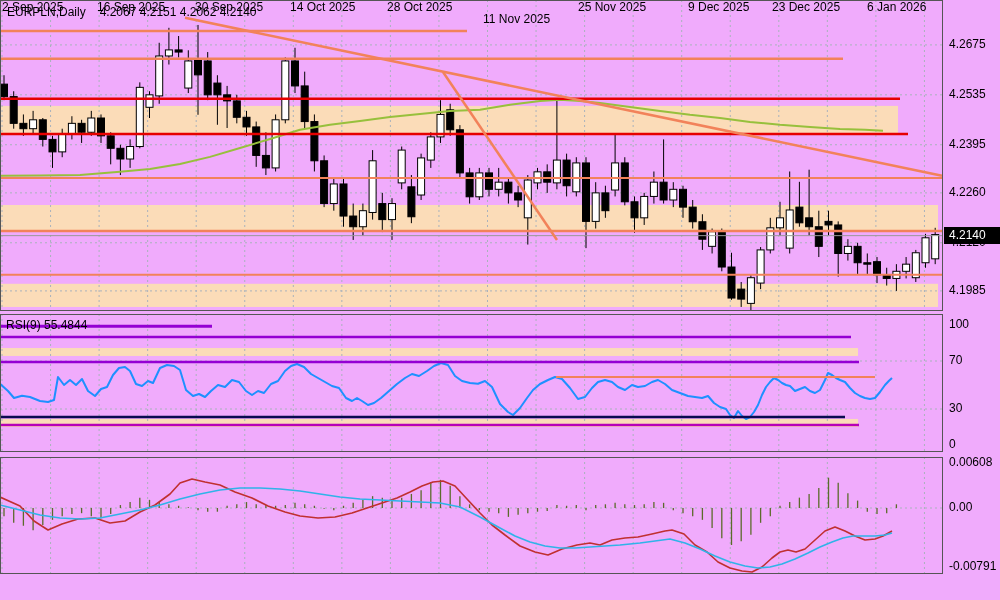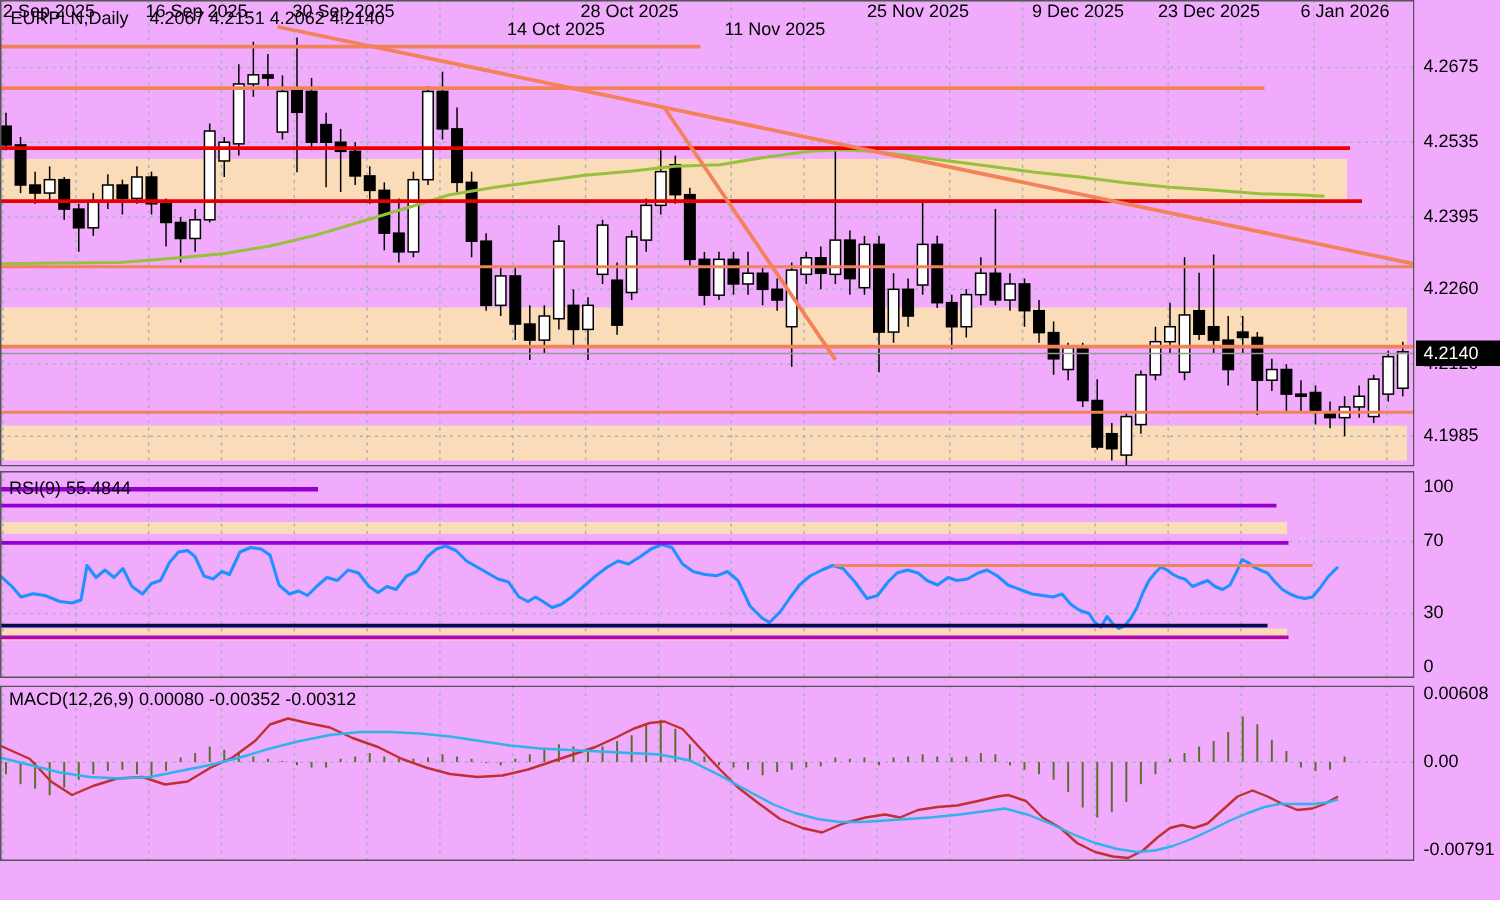--- a/index.html
+++ b/index.html
@@ -410,40 +410,39 @@
       <line x1="876.9999999999999" y1="51" x2="876.9999999999999" y2="56.92" stroke="#5C6B2B" stroke-width="1.3"></line>
       <line x1="886.6999999999999" y1="51" x2="886.6999999999999" y2="56.18" stroke="#5C6B2B" stroke-width="1.3"></line>
       <line x1="896.4" y1="51" x2="896.4" y2="47.3" stroke="#5C6B2B" stroke-width="1.3"></line>
       <polyline points="0.0,40.0 20.0,49.0 34.0,64.0 48.0,73.0 62.0,67.0 78.0,62.0 95.0,61.0 110.0,66.0 125.0,64.0 140.0,55.0 155.0,48.0 170.0,37.0 180.0,26.0 192.0,22.0 205.0,25.0 220.0,28.0 235.0,35.0 252.0,41.0 268.0,49.0 285.0,55.0 300.0,59.0 318.0,61.0 335.0,60.0 352.0,56.0 367.0,51.0 382.0,46.0 397.0,41.0 410.0,35.0 422.0,29.0 433.0,25.0 443.0,24.0 455.0,29.0 467.0,42.0 480.0,56.0 492.0,68.0 505.0,78.0 520.0,89.0 535.0,95.0 548.0,98.0 562.0,92.0 577.0,88.0 590.0,86.0 600.0,88.0 612.0,83.0 625.0,81.0 638.0,80.0 652.0,77.0 665.0,74.0 672.0,73.0 684.0,77.0 695.0,88.0 707.0,95.0 718.0,105.0 730.0,111.0 742.0,114.0 752.0,115.0 762.0,110.0 772.0,101.0 780.0,95.0 788.0,93.0 796.0,95.0 805.0,92.0 815.0,83.0 825.0,74.0 835.0,70.0 845.0,74.0 855.0,79.0 865.0,83.0 875.0,82.0 883.0,79.0 892.0,74.0" fill="none" stroke="#C03030" stroke-width="1.6" stroke-linejoin="round"></polyline>
       <polyline points="0.0,48.0 20.0,53.0 40.0,58.0 60.0,61.0 80.0,62.0 100.0,61.0 120.0,57.0 140.0,53.0 160.0,48.0 180.0,42.0 200.0,37.0 220.0,33.0 240.0,31.0 260.0,31.0 280.0,32.0 300.0,34.0 320.0,37.0 340.0,40.0 360.0,42.0 380.0,43.0 400.0,44.0 420.0,45.0 440.0,46.0 460.0,50.0 480.0,60.0 500.0,71.0 515.0,79.0 530.0,85.0 545.0,89.0 560.0,91.0 575.0,91.0 590.0,90.0 605.0,89.0 620.0,88.0 640.0,86.0 655.0,84.0 670.0,82.0 685.0,86.0 700.0,92.0 715.0,99.0 730.0,105.0 745.0,109.0 758.0,111.0 770.0,110.0 782.0,107.0 795.0,102.0 808.0,96.0 820.0,90.0 832.0,85.0 843.0,81.0 853.0,79.0 865.0,79.0 875.0,79.0 885.0,78.0 892.0,76.0" fill="none" stroke="#2FB3E8" stroke-width="1.6" stroke-linejoin="round"></polyline>
       <rect x="0.5" y="0.5" width="942" height="116" fill="none" stroke="#555555" stroke-width="1"></rect>
     </svg>
 
   <div id="title-label" class="chart-label"><span class="sym">EURPLN,Daily</span><span>4.2067 4.2151 4.2062 4.2140</span></div>
   <div id="rsi-label" class="chart-label">RSI(9) 55.4844</div>
-  <div id="macd-label" class="chart-label">MACD(12,26,9) 0.00080 -0.00352 -0.00312</div>
 
   <div id="axis-layer">
       <div class="axis-lab" style="left: 949px; top: 36.9198px;">4.2675</div>
       <div class="axis-lab" style="left: 949px; top: 86.8307px;">4.2535</div>
       <div class="axis-lab" style="left: 949px; top: 136.742px;">4.2395</div>
       <div class="axis-lab" style="left: 949px; top: 184.87px;">4.2260</div>
       <div class="axis-lab" style="left: 949px; top: 234.781px;">4.2120</div>
       <div class="axis-lab" style="left: 949px; top: 282.909px;">4.1985</div>
       <div class="axis-lab" style="left: 949px; top: 317px;">100</div>
       <div class="axis-lab" style="left: 949px; top: 353px;">70</div>
       <div class="axis-lab" style="left: 949px; top: 401px;">30</div>
       <div class="axis-lab" style="left: 949px; top: 437px;">0</div>
       <div class="axis-lab" style="left: 949px; top: 455.008px;">0.00608</div>
       <div class="axis-lab" style="left: 949px; top: 500px;">0.00</div>
       <div class="axis-lab" style="left: 949px; top: 558.534px;">-0.00791</div>
       <div class="date-lab" style="left: 2px; top: 0px;">2 Sep 2025</div>
       <div class="date-lab" style="left: 97px; top: 0px;">16 Sep 2025</div>
       <div class="date-lab" style="left: 195px; top: 0px;">30 Sep 2025</div>
-      <div class="date-lab" style="left: 290px; top: 12px; margin-left: 48px;">14 Oct 2025</div>
+      <div class="date-lab" style="left: 290px; top: 0px;">14 Oct 2025</div>
       <div class="date-lab" style="left: 387px; top: 0px;">28 Oct 2025</div>
       <div class="date-lab" style="left: 483px; top: 0px; margin-top: 12px;">11 Nov 2025</div>
       <div class="date-lab" style="left: 578px; top: 0px;">25 Nov 2025</div>
       <div class="date-lab" style="left: 688px; top: 0px;">9 Dec 2025</div>
       <div class="date-lab" style="left: 772px; top: 0px;">23 Dec 2025</div>
       <div class="date-lab" style="left: 867px; top: 0px;">6 Jan 2026</div>
     </div>
   <div id="price-tag">4.2140</div>
 </div>
 

